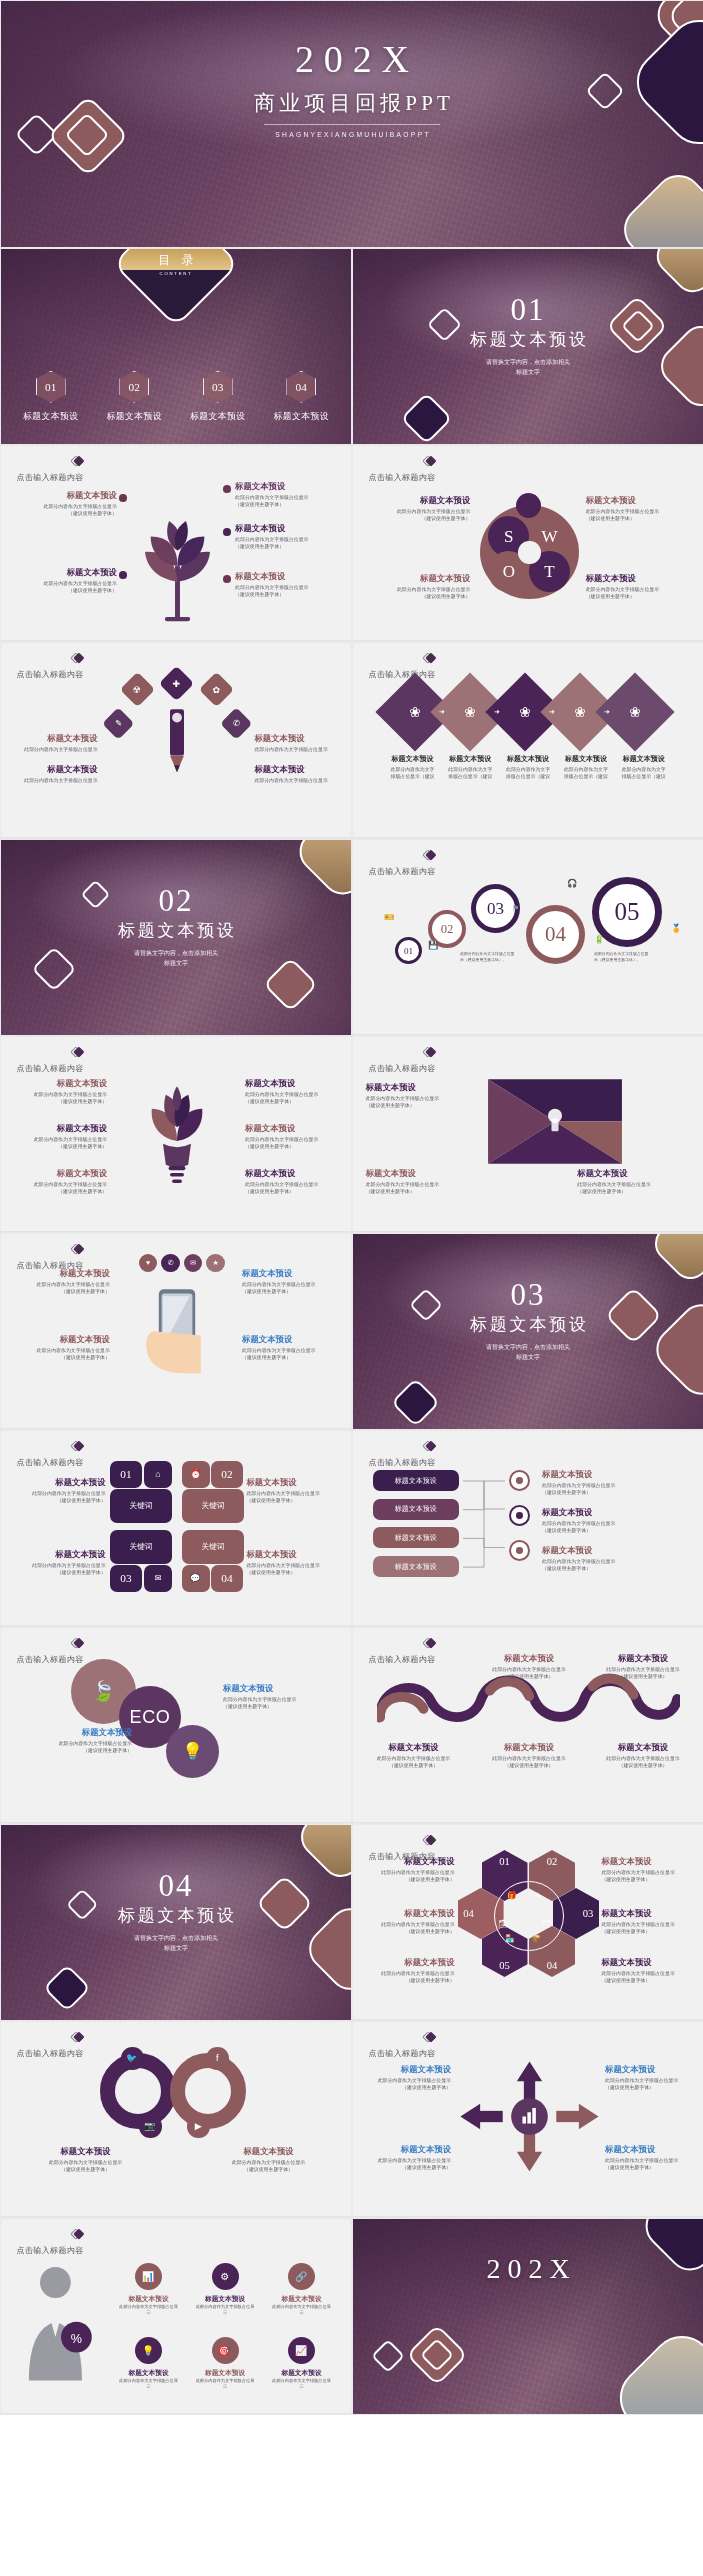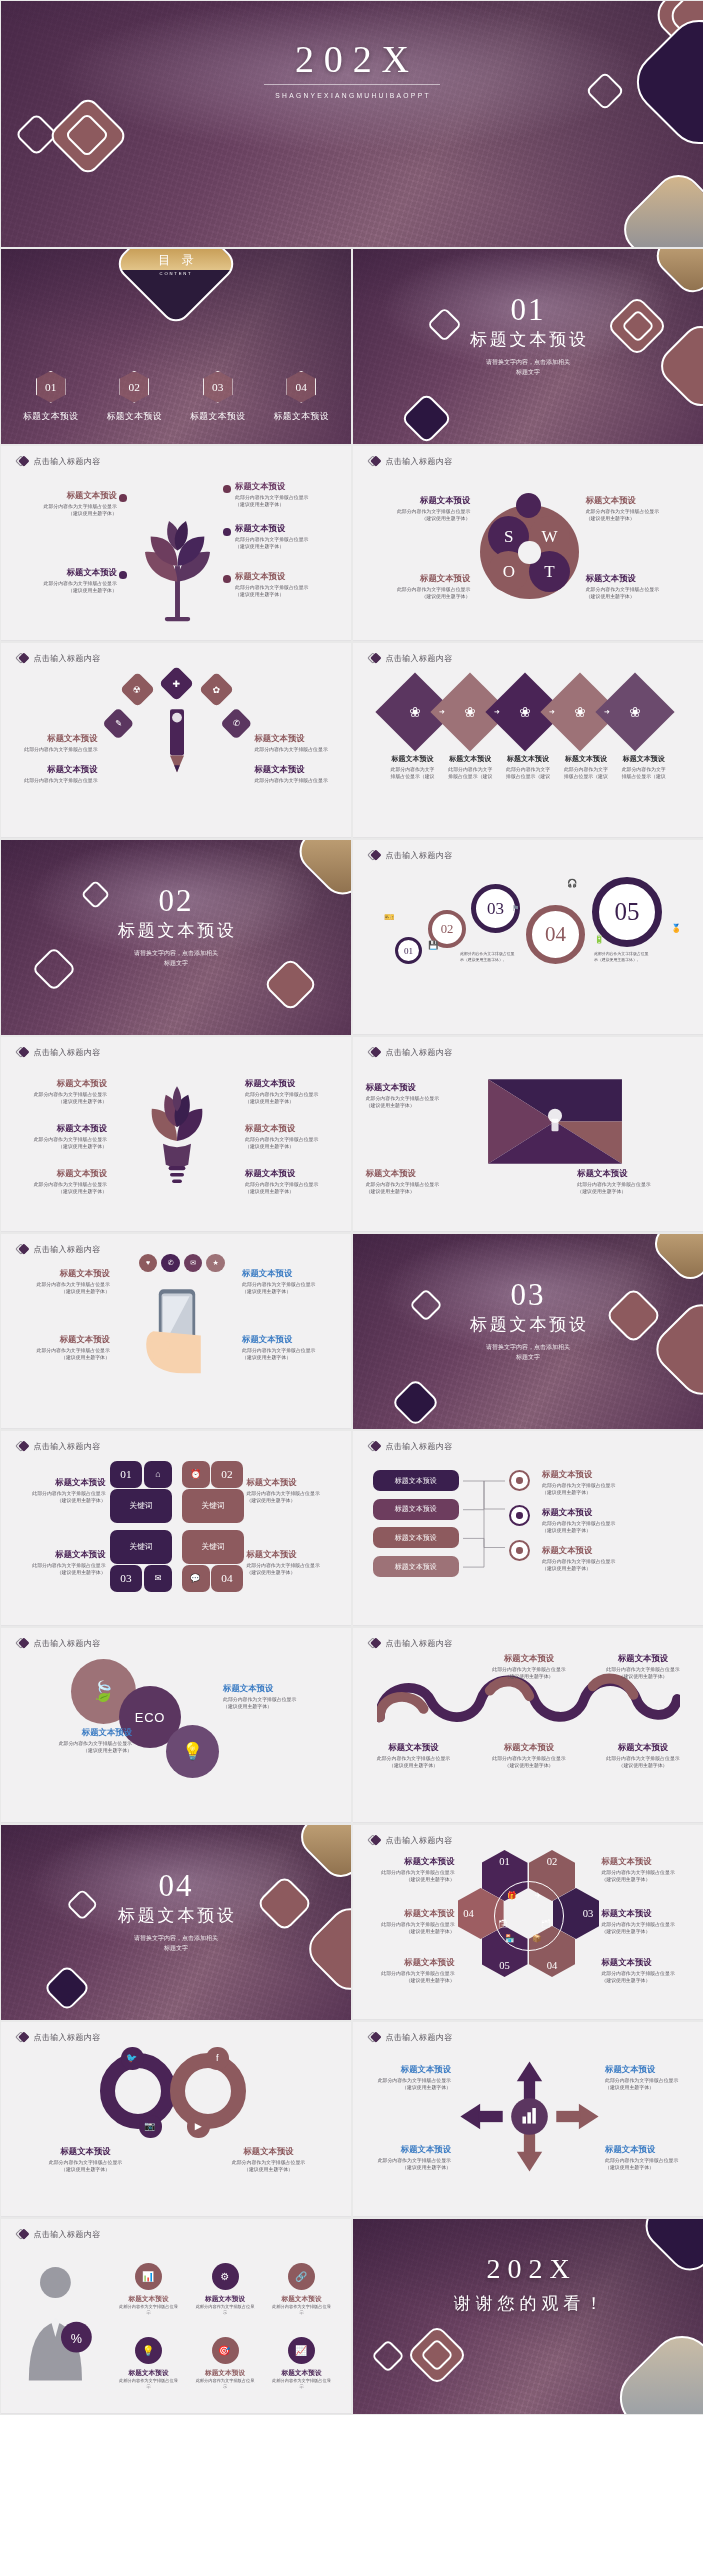--- a/index.html
+++ b/index.html
@@ -25,21 +25,21 @@
       repeating-linear-gradient(17deg, rgba(255,255,255,.05) 0 2.1px, rgba(0,0,0,.12) 2.1px 6.3px),
       linear-gradient(#5b3557,#6e4668);
   }
   .photo::after{
     content:""; position:absolute; inset:0;
     background:
       radial-gradient(ellipse 60% 45% at 50% 30%, rgba(190,165,190,.45), transparent 70%),
       linear-gradient(200deg, rgba(40,18,48,.55), transparent 55%);
   }
   .photo.dark::after{ background:linear-gradient(200deg, rgba(40,18,48,.62), transparent 60%); }
-  .chead { position:absolute; left:15.5px; top:9.1px; display:flex; align-items:center; gap:4.9px; z-index:5;}
+  .chead { position:absolute; left:15.5px; top:9.1px; display:flex; align-items:flex-end; gap:4.9px; z-index:5;flex-direction:column;}
   .chead .dicon { width:12px; height:12px; position:relative; }
   .chead .dicon i {
     position:absolute; width:7.7px; height:7.7px; border:1.4px solid #6a6570;
     transform:rotate(45deg); border-radius:1.4px;
   }
   .chead .dicon i:nth-child(1){ left:0; top:2.1px; border-color:#8b8590;}
   .chead .dicon i:nth-child(2){ left:3.5px; top:2.1px; background:#4b2a52; border-color:#4b2a52;}
   .chead span { font-size:8px; color:#58545c; letter-spacing:0.4px; white-space:nowrap;}
   .divider { position:absolute; left:0; right:0; bottom:0; height:0.7px; background:#e3e2e4; }
 
@@ -124,20 +124,21 @@
     <div class="dia fill-r" style="left:58px;top:106px;width:58px;height:58px;"></div>
     <div class="dia o" style="left:70px;top:118px;width:32px;height:32px;border-radius:6.3px;"></div>
     <div class="chev" style="right:-28px;top:-19.7px;width:68px;height:68px;background:#8d5a5e;border-radius:21px;transform:rotate(45deg);"></div>
     <div class="chev" style="right:-15.5px;top:-7px;width:44px;height:44px;border-radius:14px;transform:rotate(45deg);"></div>
     <div class="dia o" style="right:84px;top:76px;width:28px;height:28px;border-radius:6.3px;"></div>
     <div class="chev" style="right:-49px;top:28px;width:106px;height:106px;background:#2b1640;border-radius:31px;transform:rotate(45deg);"></div>
     <div class="dia o" style="right:-21px;bottom:-28px;width:91px;height:91px;border-radius:24px;background:linear-gradient(135deg,#d9b98a,#6f7f9d);"></div>
 
     <div class="c-title">
       <div class="year">202X</div>
+      <div class="cn">商业项目回报PPT</div>
       <div class="rule"></div>
       <div class="py">SHAGNYEXIANGMUHUIBAOPPT</div>
     </div>
   </div>
 
   <div class="slide">
     <div class="photo dark"></div>
     <div class="toc-badge">
       <div class="lbl">
         <b>目 录</b>
@@ -713,21 +714,21 @@
       <div class="dicon">
           <i></i>
           <i></i>
         </div>
       <span>点击输入标题内容</span>
     </div>
     <div class="circ" style="left:70px;top:31px;width:65px;height:65px;background:#9d7277;font-size:19.7px;">
         <span>🍃</span>
       </div>
     <div class="circ" style="left:118px;top:58px;width:62px;height:62px;background:#5b3660;">
-        <span style="font-size:13px;letter-spacing:0.7px;">ECO</span>
+        <span style="font-size:18px;letter-spacing:0.7px;">ECO</span>
       </div>
     <div class="circ" style="left:165px;top:97px;width:53px;height:53px;background:#6b4a73;font-size:17px;">
         <span>💡</span>
       </div>
     <div class="tb r" style="left:25px;top:99px;width:106px;">
       <h4 class="c-b">标题文本预设</h4>
       <p>此部分内容作为文字排版占位显示</p>
       <p>（建议使用主题字体）</p>
     </div>
     <div class="tb l" style="left:222px;top:55px;width:113px;">
@@ -999,18 +1000,17 @@
 
   <div class="slide">
     <div class="photo dark"></div>
     <div class="dia o" style="left:22.5px;top:125px;width:24px;height:24px;border-radius:5.6px;"></div>
     <div class="dia" style="left:62px;top:114px;width:44px;height:44px;border-radius:9.9px;background:#8d5a5e;border:2.1px solid #fff;"></div>
     <div class="dia o" style="left:72px;top:124px;width:24px;height:24px;border-radius:5.6px;"></div>
     <div class="chev" style="right:-32px;bottom:-37px;width:106px;height:106px;border-radius:31px;background:linear-gradient(135deg,#cfc0a6,#7e8ea6);transform:rotate(45deg);"></div>
     <div class="chev" style="right:-25px;top:-31px;width:76px;height:76px;border-radius:22.5px;background:#2b1640;transform:rotate(45deg);"></div>
     <div style="position:absolute;left:0;right:0;top:34px;text-align:center;color:#fff;">
       <div style="font-family:'Liberation Serif',serif;font-size:28px;letter-spacing:7px;text-indent:7px;text-shadow:0 1.4px 5.6px rgba(0,0,0,.4);">202X</div>
-      <div style="font-family:'Liberation Serif',serif;font-size:17px;letter-spacing:4.9px;margin-top:7px;text-indent:4.9px;text-shadow:0 1.4px 5.6px rgba(0,0,0,.4);">谢谢您的观看！</div>
     </div>
   </div>
 
 </div>
 
 
 </body></html>

